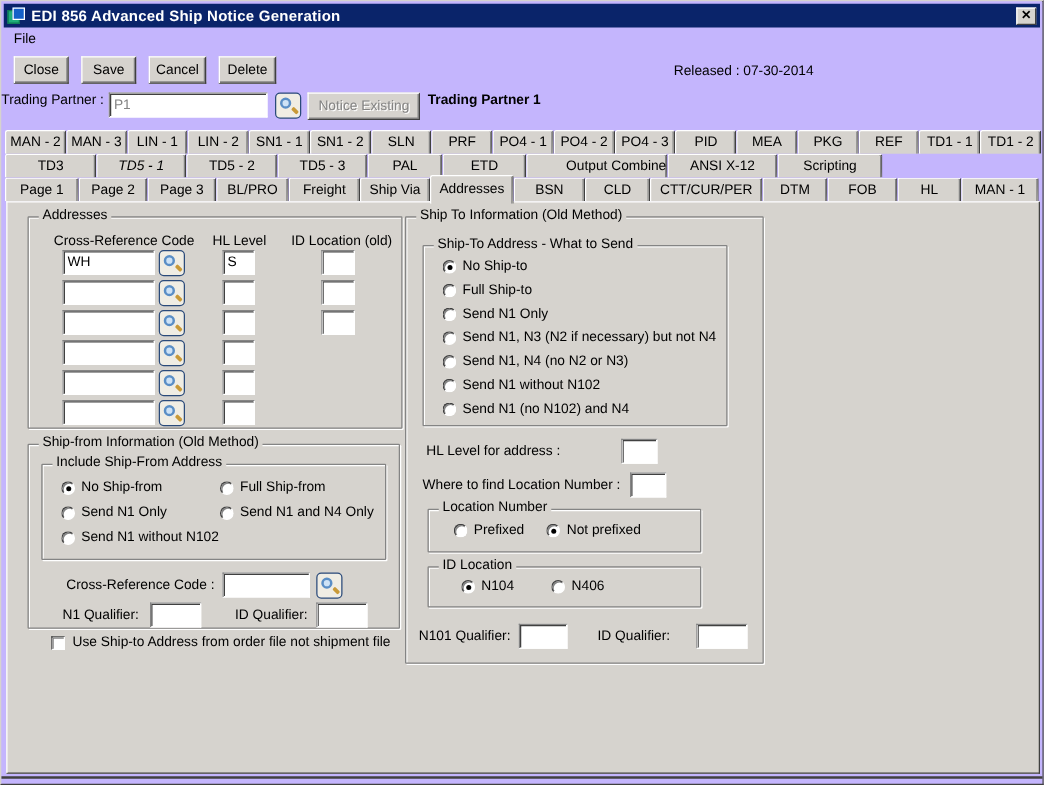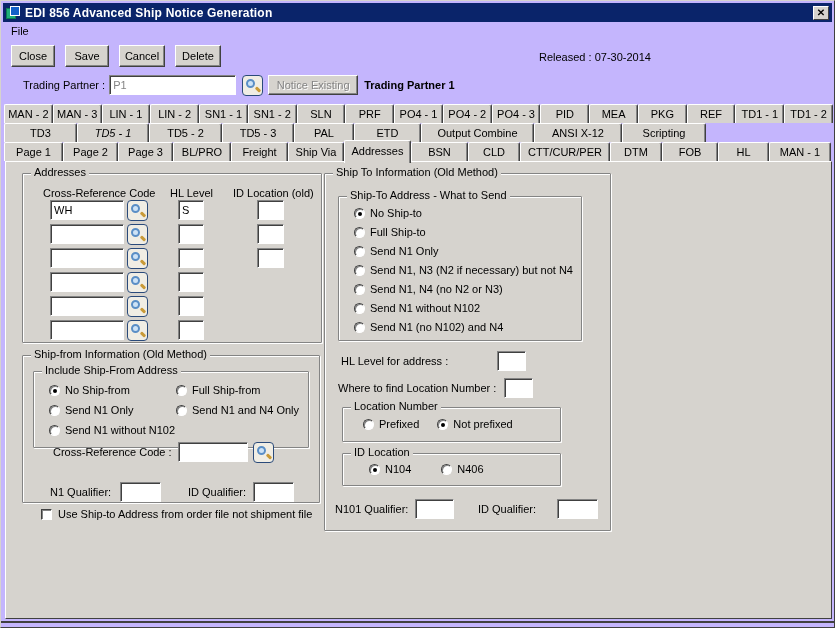--- a/index.html
+++ b/index.html
@@ -41,21 +41,21 @@
     border-top:1px solid #fff; border-left:1px solid #fff;
     border-right:1px solid #404040; border-bottom:1px solid #404040;
     box-shadow:inset -1px -1px 0 #848484;
     font-family:"Liberation Sans", sans-serif; font-size:11px;
     padding:3px 0; cursor:default;
   }
   .toolbar { position:absolute; left:10px; top:44px; height:22px; display:flex; gap:10px; }
   .toolbar .btn { width:44px; }
   .released { position:absolute; left:538px; top:50px; }
   
-  .tp-row { position:absolute; left:22px; top:73px; height:22px; display:flex; align-items:center; }
+  .tp-row { position:absolute; left:0; top:73px; height:22px; display:flex; }
   .sunken {
     background:#fff;
     border-top:1px solid #848484; border-left:1px solid #848484;
     border-right:1px solid #fff; border-bottom:1px solid #fff;
     box-shadow:inset 1px 1px 0 #404040;
     font-family:"Liberation Sans", sans-serif; font-size:11px;
     padding:1px 3px; outline:none;
   }
   .tp-input { width:127px; height:20px; color:#848484; }
   .mag-btn {
@@ -191,21 +191,21 @@
         <div class="tab grow">TD1 - 1</div>
         <div class="tab grow">TD1 - 2</div>
       </div>
     <div class="tab-row" id="tabrow2">
         <div class="tab" style="width: 73px;">TD3</div>
         <div class="tab" style="width: 72px; font-style: italic;">TD5 - 1</div>
         <div class="tab" style="width: 73px;">TD5 - 2</div>
         <div class="tab" style="width: 72px;">TD5 - 3</div>
         <div class="tab" style="width: 60px;">PAL</div>
         <div class="tab" style="width: 67px;">ETD</div>
-        <div class="tab" style="width: 113px;">Output Combine</div>
+        <div class="tab" style="width: 113px; text-align: right;">Output Combine</div>
         <div class="tab" style="width: 88px;">ANSI X-12</div>
         <div class="tab" style="width: 84px;">Scripting</div>
       </div>
     <div class="tab-row" id="tabrow3">
         <div class="tab" style="width: 59px;">Page 1</div>
         <div class="tab" style="width: 55px;">Page 2</div>
         <div class="tab" style="width: 55px;">Page 3</div>
         <div class="tab" style="width: 58px;">BL/PRO</div>
         <div class="tab" style="width: 57px;">Freight</div>
         <div class="tab" style="width: 56px;">Ship Via</div>
@@ -304,21 +304,21 @@
               <span class="radio"></span>
               <label class="plain">Send N1 and N4 Only</label>
             </div>
             <div class="radio-item">
               <span class="radio"></span>
               <label class="plain">Send N1 without N102</label>
             </div>
           </div>
       </div>
 
-      <div style="position:absolute; left:0; top:86px; width:100%; height:21px">
+      <div style="position:absolute; left:0; top:102px; width:100%; height:21px">
         <span style="position:absolute; left:30px; top:4px">Cross-Reference Code :</span>
         <input class="sunken" style="position: absolute; left: 155px; top: 0px; width: 70px; height: 20px;" value="">
         <span class="mag-btn" style="position:absolute; left:230px; top:0">
           <span class="lens"></span>
             <span class="handle"></span>
         </span>
       </div>
 
       <div style="position:absolute; left:0; top:126px; width:100%; height:21px">
         <span style="position:absolute; left:27px; top:4px">N1 Qualifier:</span>

